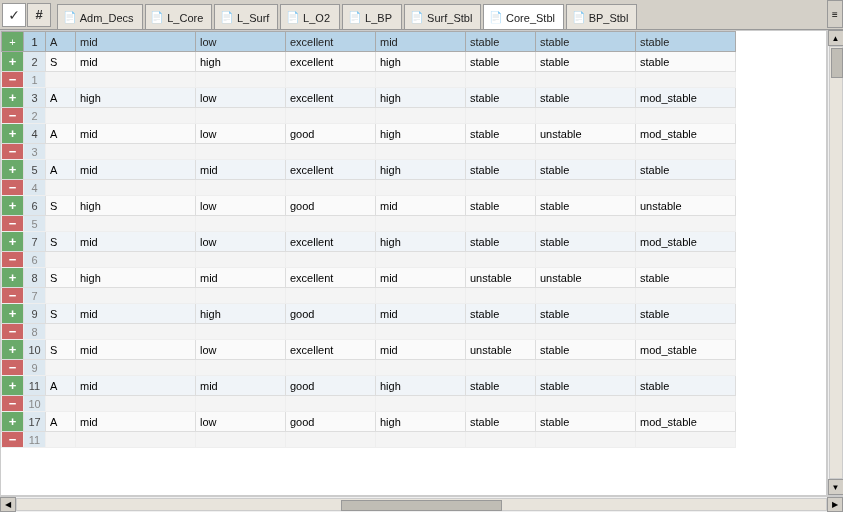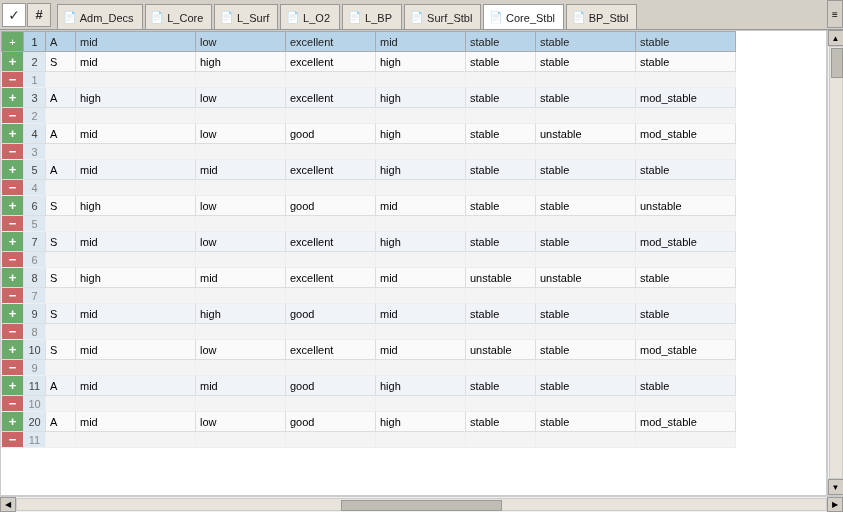--- a/index.html
+++ b/index.html
@@ -571,21 +571,21 @@
             <td></td>
             <td></td>
             <td></td>
             <td></td>
             <td></td>
             <td></td>
             <td></td>
           </tr>
           <tr class="data-row">
             <td class="plus-cell">+</td>
-            <td class="num-cell">20</td>
+            <td class="num-cell">17</td>
             <td>A</td>
             <td>mid</td>
             <td>low</td>
             <td>good</td>
             <td>high</td>
             <td>stable</td>
             <td>stable</td>
             <td>mod_stable</td>
           </tr>
           <tr class="spacer-row">

